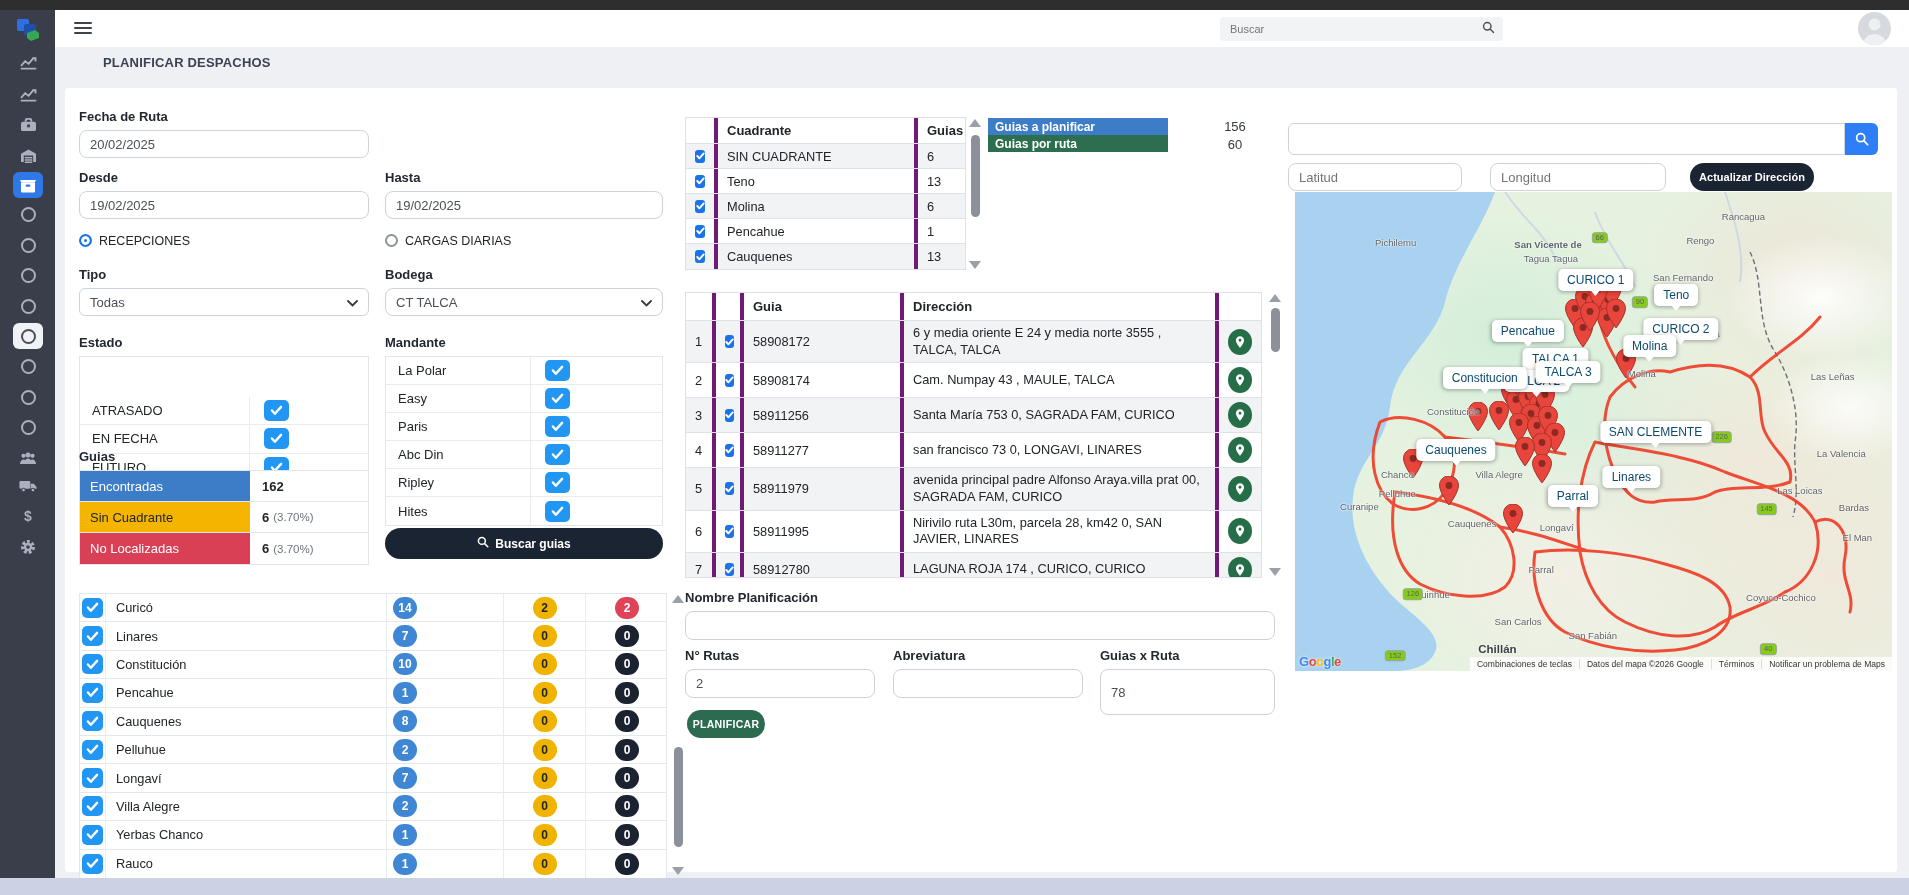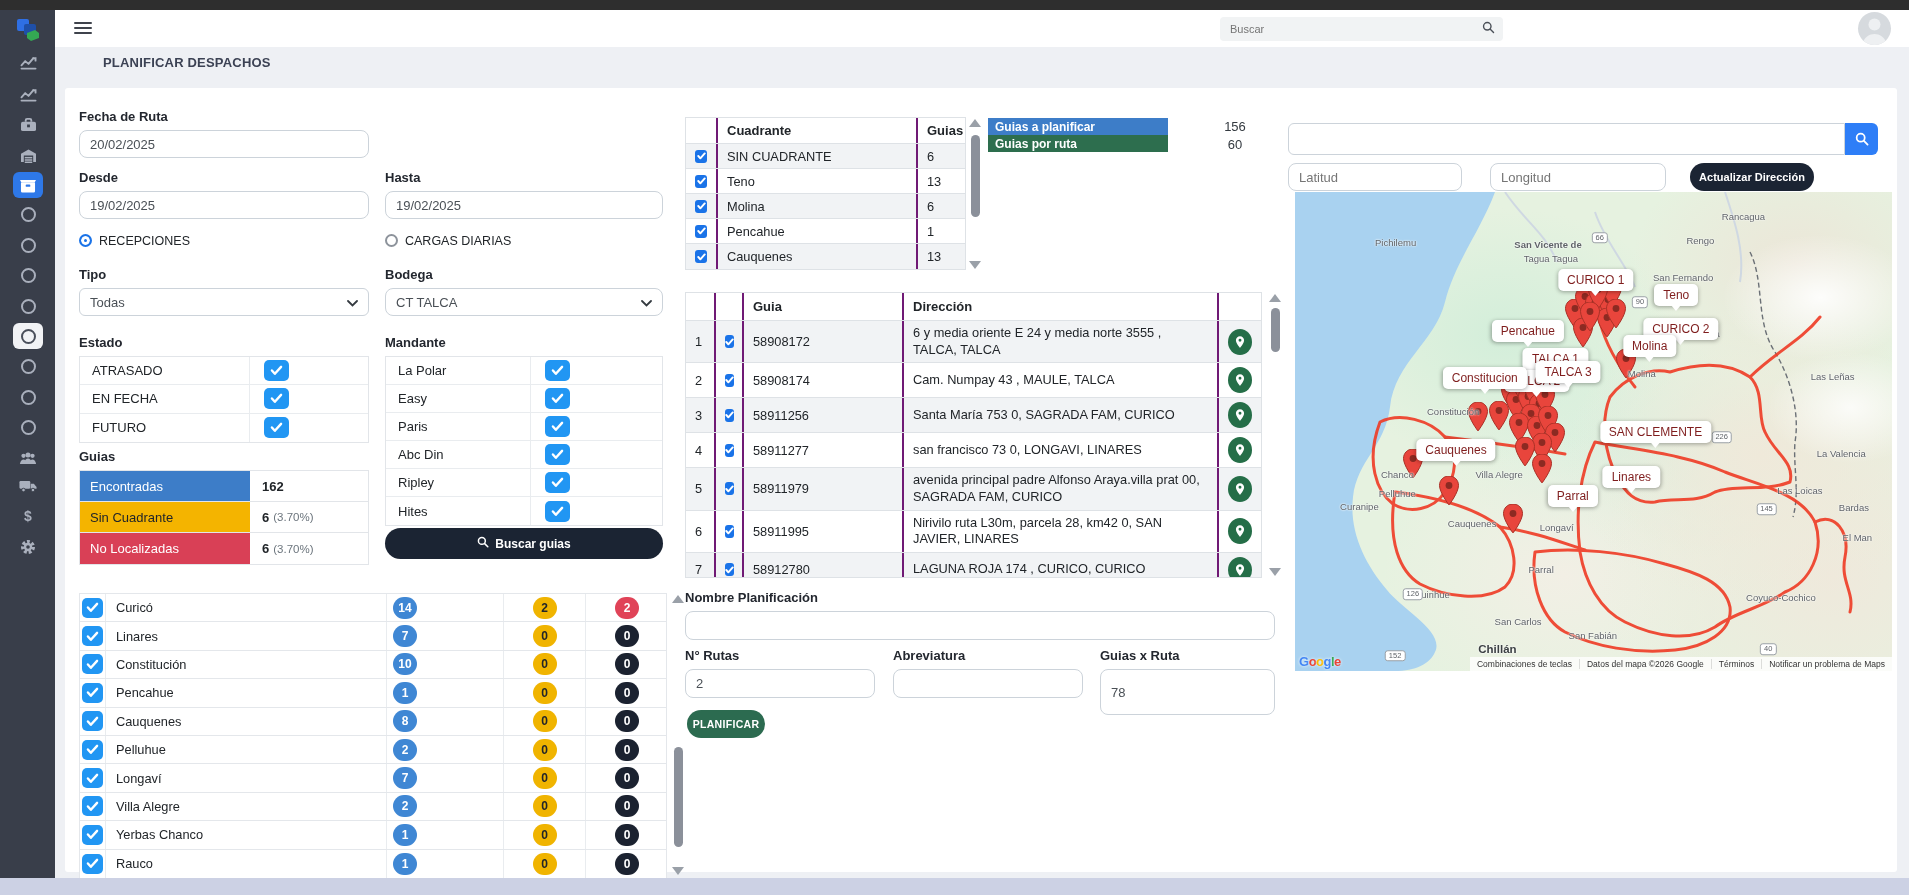--- a/index.html
+++ b/index.html
@@ -49,21 +49,21 @@
   .stat-row{display:flex;border-bottom:1px solid #e2e5e9;}
   .stat-row:last-child{border-bottom:none;}
   .stat-name{width:170px;display:flex;align-items:center;padding:0 10px;font-size:13px;font-weight:400;}
   .stat-val{flex:1;display:flex;align-items:center;padding:0 12px;font-size:13px;font-weight:700;background:#fff;}
   .stat-val .pct{font-weight:400;color:#6c757d;font-size:11.5px;margin-left:4px;}
   
   .dtable{border:1px solid #dee2e6;background:#fff;}
   .drow{display:grid;align-items:center;border-bottom:1px solid #dee2e6;background:#fff;}
   .drow:last-child{border-bottom:none;}
   .drow.stripe{background:#f1f3f5;}
-  .dcell{padding:4px 9px;font-size:12.8px;color:#212529;align-self:stretch;display:flex;align-items:center;border-right:2px solid #701a75;}
+  .dcell{padding:4px 9px;font-size:12.8px;color:#212529;align-self:stretch;display:flex;align-items:center;border-right:4px solid #701a75;}
   .dcell:last-child{border-right:none;}
   .dcell.hd{font-weight:700;font-size:13px;}
   .pinbtn{width:26px;height:26px;border-radius:50%;background:#256e48;display:flex;align-items:center;justify-content:center;cursor:pointer;}
   
   .vscroll{position:absolute;width:14px;display:flex;flex-direction:column;align-items:center;}
   .arr-up{width:0;height:0;border-left:6px solid transparent;border-right:6px solid transparent;border-bottom:8px solid #9aa0a8;cursor:pointer;}
   .arr-dn{width:0;height:0;border-left:6px solid transparent;border-right:6px solid transparent;border-top:8px solid #9aa0a8;cursor:pointer;}
   .thumb{width:9px;background:#8b909a;border-radius:5px;position:absolute;left:2.5px;cursor:grab;}
   
   .bar-badge{height:17px;display:flex;align-items:center;padding:0 7px;font-size:12px;font-weight:700;color:#fff;}
@@ -87,27 +87,27 @@
       radial-gradient(140px 90px at 88% 22%, rgba(255,255,255,.9), rgba(255,255,255,0) 70%),
       radial-gradient(120px 80px at 93% 45%, rgba(255,255,255,.8), rgba(255,255,255,0) 70%),
       radial-gradient(260px 200px at 78% 55%, #efe9da, rgba(239,233,218,0) 75%),
       radial-gradient(300px 260px at 90% 80%, #efe9dc, rgba(239,233,218,0) 78%),
       radial-gradient(220px 160px at 84% 15%, #ece6d8, rgba(236,230,216,0) 75%),
       radial-gradient(240px 170px at 35% 30%, #d3eeda, rgba(211,238,218,0) 75%),
       radial-gradient(260px 200px at 45% 80%, #f2efe5, rgba(242,239,229,0) 70%),
       radial-gradient(220px 160px at 55% 55%, #d9f0df, rgba(217,240,223,0) 75%),
       #e6f2e0;}
   .mlabel{position:absolute;transform:translate(-50%,-100%);background:#fff;border-radius:5px;padding:4px 9px;
-    font-size:12px;color:#7f1d1d;box-shadow:0 1px 4px rgba(0,0,0,.35);white-space:nowrap;}
+    font-size:12px;color:#0c4a6e;box-shadow:0 1px 4px rgba(0,0,0,.35);white-space:nowrap;}
   .mlabel::after{content:"";position:absolute;left:50%;bottom:-5px;margin-left:-5px;width:0;height:0;
     border-left:5px solid transparent;border-right:5px solid transparent;border-top:6px solid #fff;}
   .mplace{position:absolute;transform:translate(-50%,-50%);font-size:9.5px;color:#5f6368;white-space:nowrap;text-shadow:0 0 2px #fff,0 0 2px #fff;}
   .mplace.big{font-size:11.5px;color:#3c4043;font-weight:700;}
   .marker{position:absolute;width:20px;height:30px;transform:translate(-50%,-100%);}
-  .shield{position:absolute;transform:translate(-50%,-50%);background:#ffffff;border:1px solid #9aa0a6;border-radius:3px;
+  .shield{position:absolute;transform:translate(-50%,-50%);background:#84cc16;border:1px solid #9aa0a6;border-radius:3px;
     font-size:7.5px;color:#5f6368;padding:1px 3px;line-height:1;}
   .attr{position:absolute;right:0;bottom:0;height:14px;display:flex;align-items:center;background:rgba(255,255,255,.8);}
   .attr span{font-size:8.5px;color:#333;padding:0 7px;border-left:1px solid rgba(0,0,0,.12);white-space:nowrap;}
   .attr span:first-child{border-left:none;}
   .glogo{position:absolute;left:4px;bottom:2px;font-size:13px;font-weight:700;letter-spacing:-.5px;text-shadow:0 0 3px #fff;}
   .botstrip{position:absolute;left:0;top:878px;width:1909px;height:17px;background:#ccd1e4;}
 </style>
 </head>
 <body>
 
@@ -292,21 +292,21 @@
   <div class="abs lbl" style="left:385px;top:267px;">Bodega</div>
   <div class="abs sel" style="left:385px;top:288px;width:278px;height:28px;">
     <span>CT TALCA</span>
     <span><svg width="11" height="7" viewBox="0 0 11 7">
           <path d="M1 1l4.5 4.5L10 1" fill="none" stroke="#343a40" stroke-width="1.8" stroke-linecap="round"></path>
         </svg></span>
   </div>
 
   <div class="abs lbl" style="left:79px;top:335px;">Estado</div>
   <div class="abs ftable" style="left:79px;top:356px;width:290px;" id="estado-rows">
-      <div class="frow" style="height: 28.3px;">
+      <div class="frow" style="height: 28.3px; margin-top: 40px;">
         <div class="fcell-l" style="width: 170px;">ATRASADO</div>
         <div class="fcell-r" style="flex: 1 1 0%;">
           <span class="ck">
             <svg width="13" height="11" viewBox="0 0 14 12">
               <path d="M2 6l3.2 3.6L12 2" fill="none" stroke="#fff" stroke-width="2.6" stroke-linecap="round" stroke-linejoin="round"></path>
             </svg>
           </span>
         </div>
       </div>
       <div class="frow" style="height: 28.3px;">

